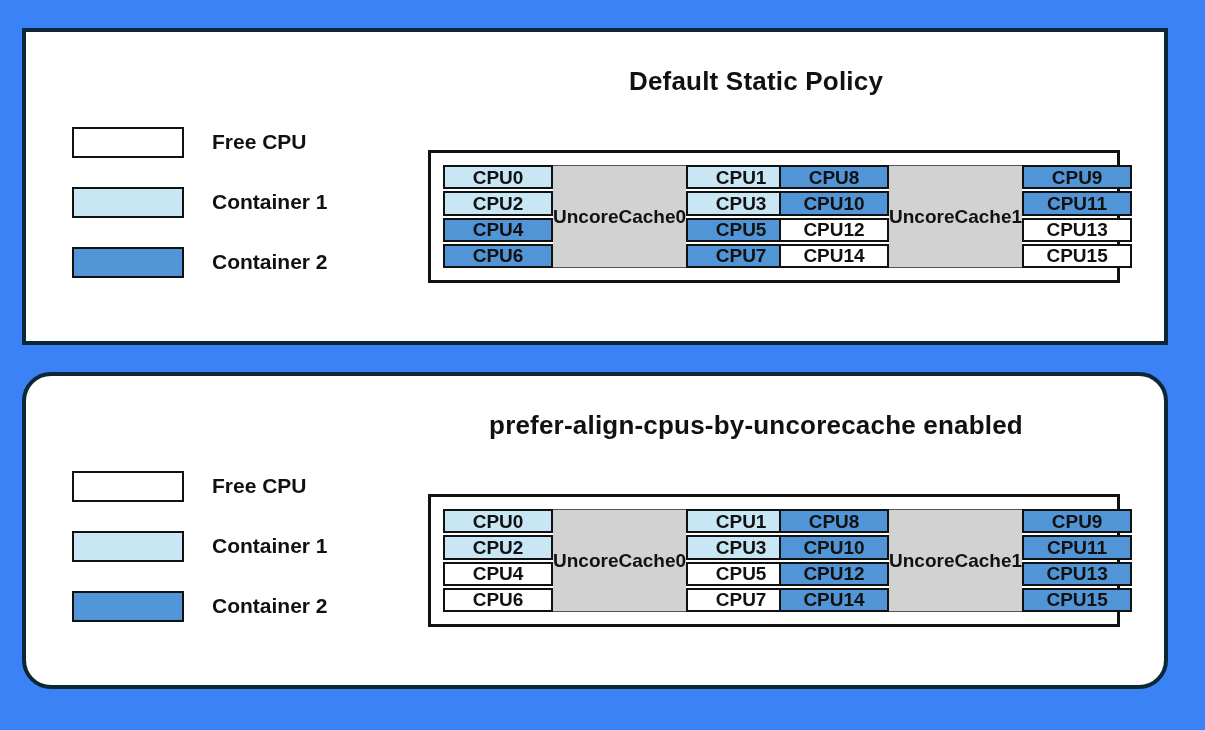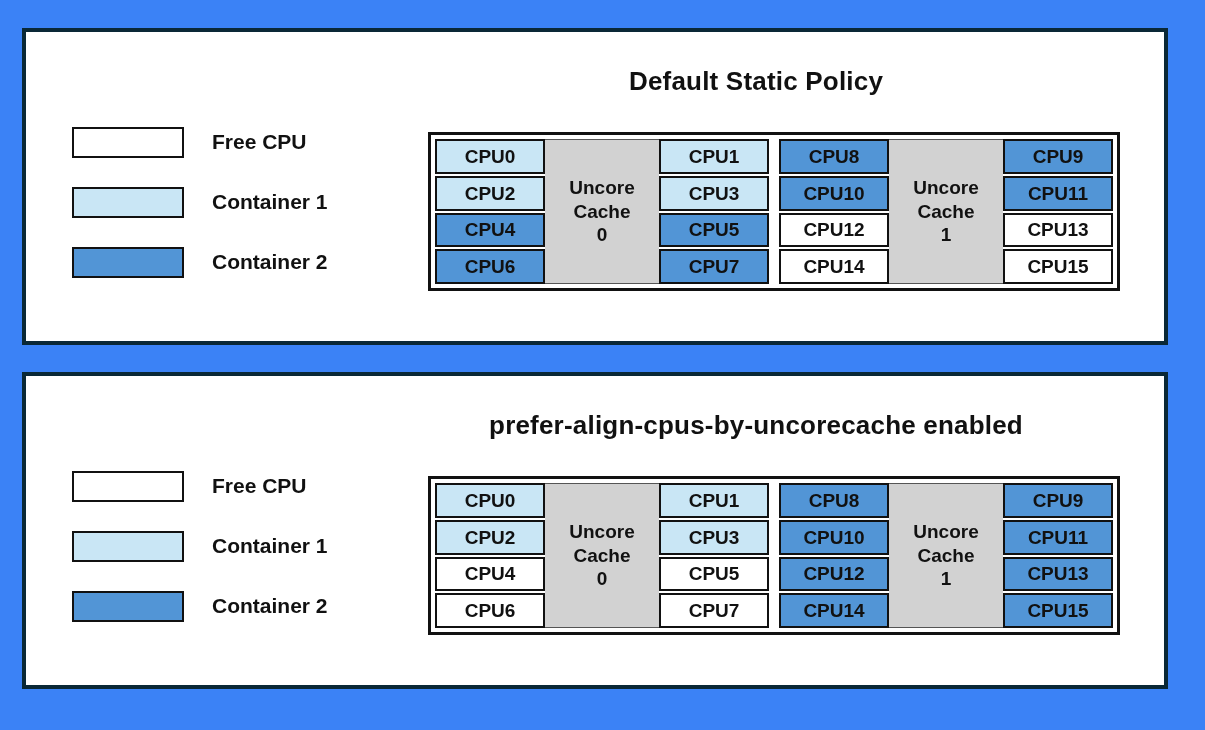--- a/index.html
+++ b/index.html
@@ -18,21 +18,21 @@
   .panel {
     position: absolute;
     left: 22px;
     width: 1146px;
     height: 317px;
     border: 4px solid #0A2836;
     background: #ffffff;
     box-sizing: border-box;
   }
   #panel-0 { top: 28px; }
-  #panel-1 { top: 372px; }
+  #panel-1 { top: 372px; border-radius: 29px; }
 
   .panel-title {
     position: absolute;
     left: 360px;
     top: 34px;
     width: 740px;
     margin: 0;
     text-align: center;
     font-size: 26px;
     font-weight: bold;
@@ -62,27 +62,27 @@
     margin-left: 28px;
     font-size: 21px;
     font-weight: bold;
     color: #111111;
     white-space: nowrap;
   }
 
   .diagram {
     position: absolute;
     left: 402px;
-    top: 100px;
+    top: 118px;
     width: 692px;
-    height: 159px;
+    height: 133px;
     box-sizing: border-box;
     border: 3px solid #111111;
     background: #ffffff;
-    padding: 4px;
+    padding: 12px;
     display: flex;
     gap: 10px;
   }
   .uncore-group {
     flex: 1;
     display: flex;
     min-width: 0;
   }
   .cpu-col {
     width: 110px;
@@ -102,21 +102,21 @@
     font-weight: bold;
     color: #111111;
     line-height: 1;
   }
   .cache-box {
     flex: 1;
     border-top: 1px solid #555555;
     border-bottom: 1px solid #555555;
     box-sizing: border-box;
     display: flex;
-    flex-direction: column;
+    flex-direction: row;
     align-items: center;
     justify-content: center;
     font-size: 19px;
     font-weight: bold;
     color: #111111;
     line-height: 1.25;
     text-align: center;
   }
 </style>
 </head>

